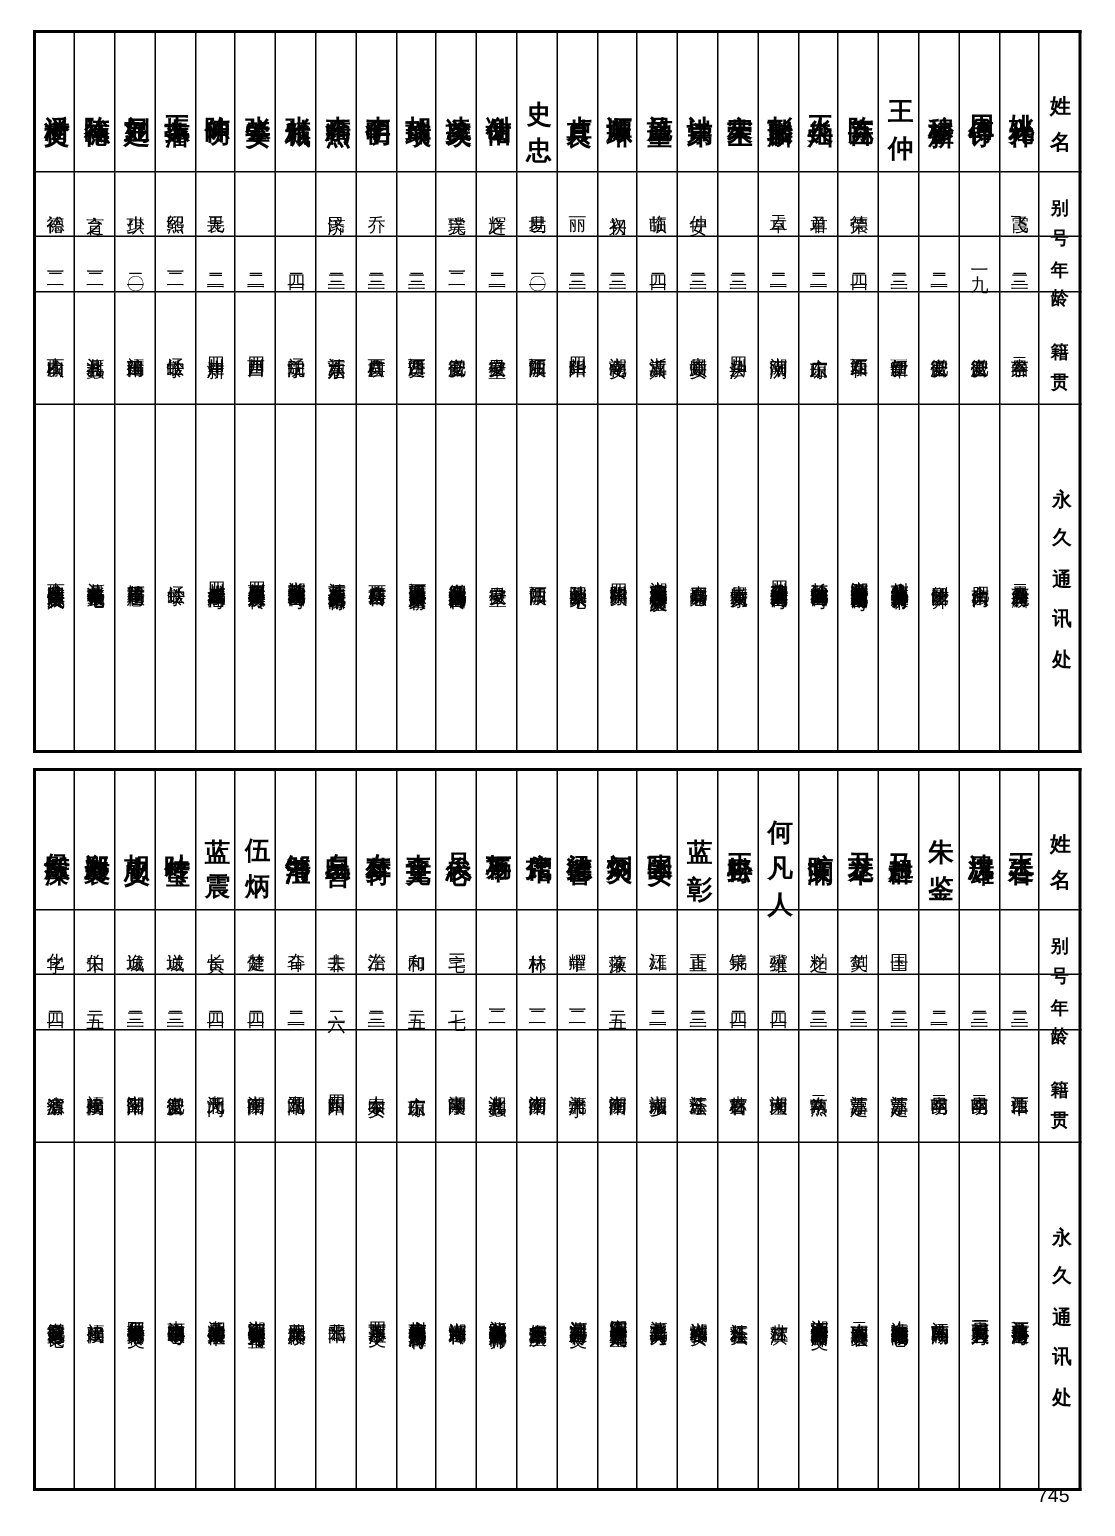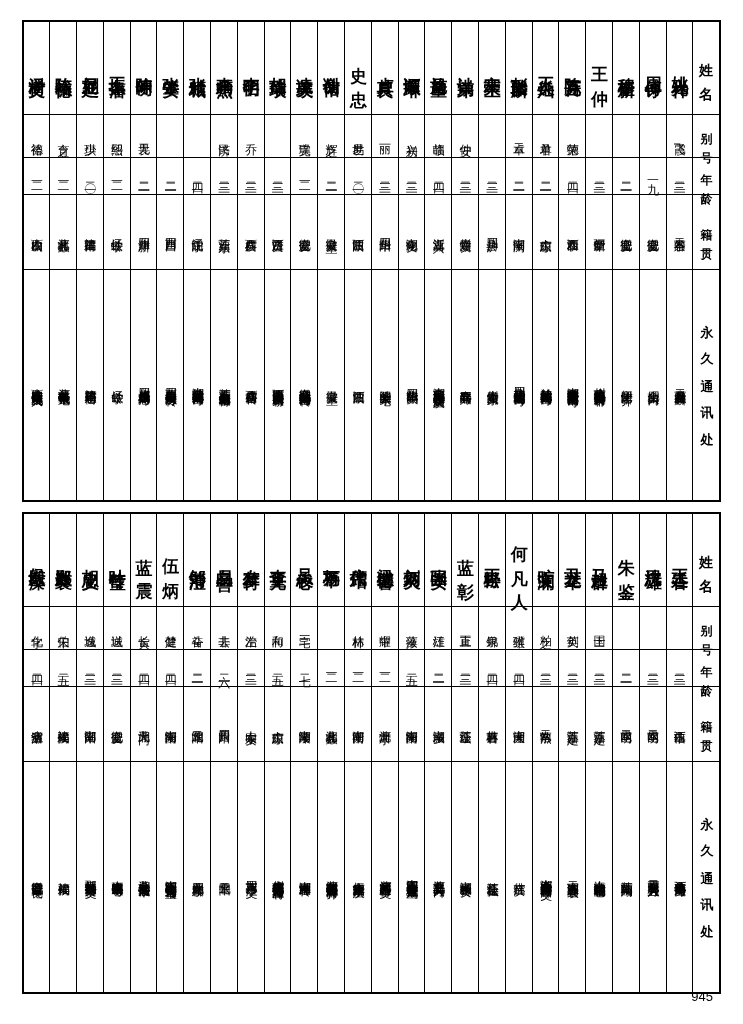--- a/index.html
+++ b/index.html
@@ -382,14 +382,14 @@
           <td><span class="vtext">云南大理喜洲染衣巷</span></td>
           <td><span class="vtext">上海南翔沙毛竹镇转朝阳巷</span></td>
           <td><span class="vtext">江苏南翔朝马陶</span></td>
           <td><span class="vtext">云南昆明复兴村一八五号</span></td>
           <td><span class="vtext">江西信丰县小河迪潍昌号</span></td>
           <td class="hdr hdr-addr"><span class="vtext">永 久 通 讯 处</span></td>
         </tr>
     </tbody>
   </table>
 
-  <div class="page-number">945</div>
+  <div class="page-number">745</div>
 </div>
 
 </body></html>

